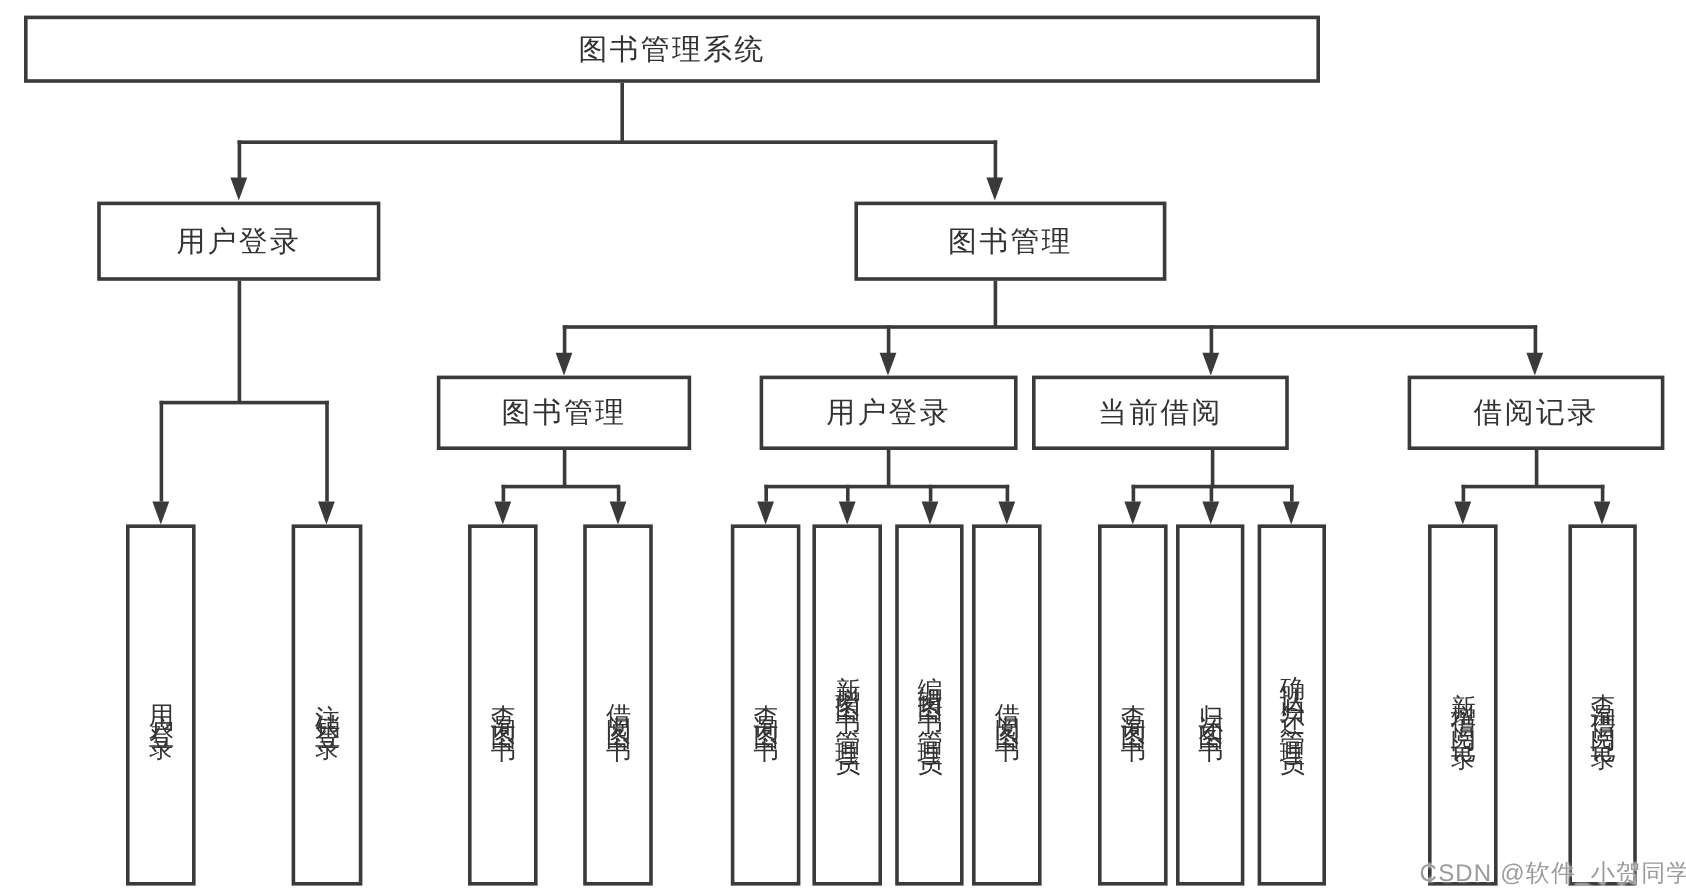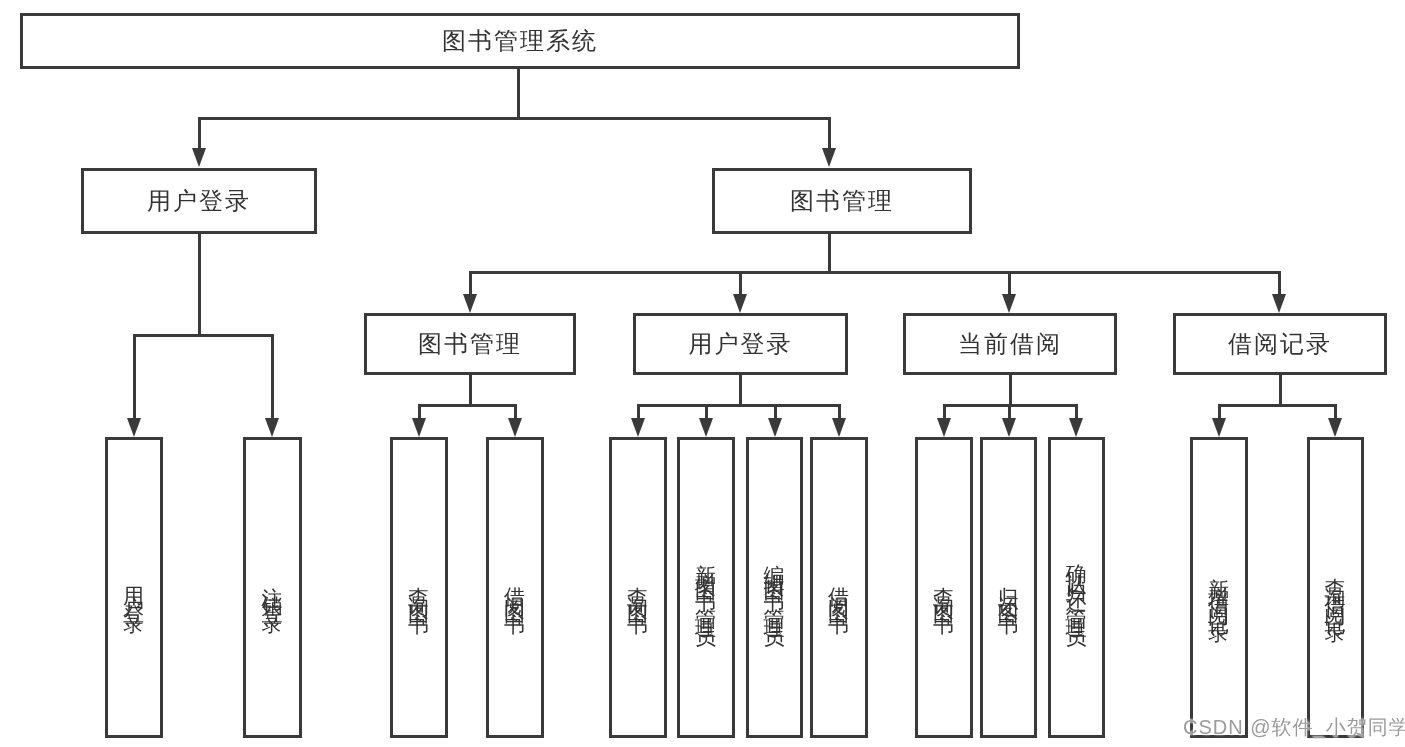--- a/index.html
+++ b/index.html
@@ -49,21 +49,21 @@
     z-index: 5;
     white-space: nowrap;
     text-shadow: 1px 1px 2px rgba(255,255,255,0.9), -1px -1px 2px rgba(255,255,255,0.9);
   }
 </style>
 </head>
 <body>
 
 <div class="stage">
 
-  <div class="node hnode" style="left:20px; top:13px; width:1000px; height:56px;">
+  <div class="node hnode" style="left:20px; top:13px; width:1080px; height:56px;">
     <span>图书管理系统</span>
   </div>
 
   <div class="vl" style="left:517px; top:69px; height:49px;"></div>
   <div class="hl" style="left:198px; top:117px; width:633px;"></div>
   <div class="vl" style="left:198px; top:117px; height:32px;"></div>
   <div class="ah" style="left:192px; top:148px;"></div>
   <div class="vl" style="left:828px; top:117px; height:32px;"></div>
   <div class="ah" style="left:822px; top:148px;"></div>
 
@@ -91,21 +91,21 @@
   <div class="ah" style="left:1002px; top:294px;"></div>
   <div class="vl" style="left:1278px; top:271px; height:24px;"></div>
   <div class="ah" style="left:1272px; top:294px;"></div>
 
   <div class="node hnode" style="left:364px; top:313px; width:212px; height:62px;">
     <span>图书管理</span>
   </div>
   <div class="node hnode" style="left:633px; top:313px; width:215px; height:62px;">
     <span>用户登录</span>
   </div>
-  <div class="node hnode" style="left:903px; top:313px; width:214px; height:62px;">
+  <div class="node hnode" style="left:860px; top:313px; width:214px; height:62px;">
     <span>当前借阅</span>
   </div>
   <div class="node hnode" style="left:1173px; top:313px; width:214px; height:62px;">
     <span>借阅记录</span>
   </div>
 
   <div class="vl" style="left:469px; top:375px; height:31px;"></div>
   <div class="hl" style="left:418px; top:404px; width:98px;"></div>
   <div class="vl" style="left:418px; top:404px; height:14px;"></div>
   <div class="ah" style="left:412px; top:418px;"></div>

